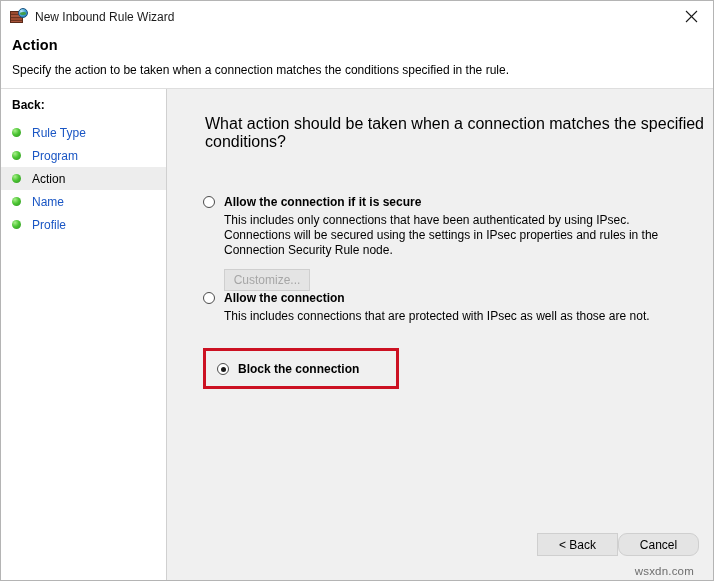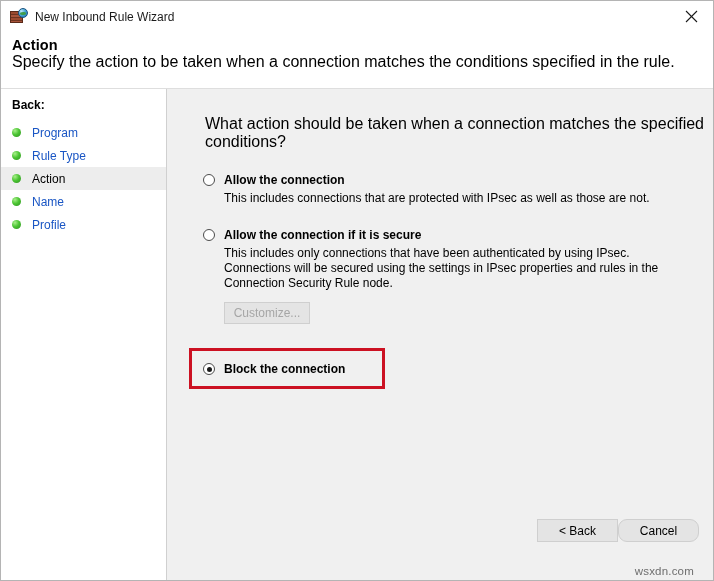--- a/index.html
+++ b/index.html
@@ -108,22 +108,23 @@
     box-sizing: border-box;
   }
   #page-title {
     font-size: 14.5px;
     font-weight: bold;
     color: #000000;
     margin: 5px 0 0 0;
     letter-spacing: 0.1px;
   }
   #page-subtitle {
-    font-size: 16px;
-    color: #000000;
+    font-size: 12px;
+    color: #000000;
+    margin-top: 10px;
   }
 
   
   #body-area {
     flex: 1 1 auto;
     display: flex;
     min-height: 0;
   }
 
   
@@ -246,21 +247,21 @@
     font-family: "Liberation Sans", sans-serif;
     display: flex;
     align-items: center;
     justify-content: center;
     cursor: default;
   }
 
   
   #block-option-wrap {
     position: relative;
-    margin-left: 22px;
+    margin-left: 36px;
     margin-top: 24px;
     width: 196px;
     height: 41px;
     border: 3px solid #cc1122;
     box-sizing: border-box;
     display: flex;
     align-items: center;
     background: transparent;
   }
   #block-option-wrap .option-head {
@@ -284,21 +285,21 @@
     background: #e4e4e4;
     border: 1px solid #cfcfcf;
     box-sizing: border-box;
     font-size: 12px;
     font-family: "Liberation Sans", sans-serif;
     color: #000000;
     display: flex;
     align-items: center;
     justify-content: center;
     cursor: default;
-    margin-top: 11px;
+    margin-top: 25px;
   }
   #next-highlight {
     border: 3px solid #cc1122;
     box-sizing: border-box;
     padding: 2px;
     margin: 22px 9px 0 9px;
   }
   #next-highlight .btn { margin-top: 0; }
   #back-button { margin-left: 0; }
   #cancel-button { margin-right: 14px; border-radius: 9px; }
@@ -336,26 +337,26 @@
     <div id="page-subtitle">Specify the action to be taken when a connection matches the conditions specified in the rule.</div>
   </div>
 
   <div id="body-area">
 
     <div id="sidebar">
       <div id="steps-heading">Back:</div>
 
       <div class="step-row">
         <span class="step-bullet"></span>
-        <span class="step-label">Program</span>
+        <span class="step-label">Rule Type</span>
       </div>
 
       <div class="step-row">
         <span class="step-bullet"></span>
-        <span class="step-label">Rule Type</span>
+        <span class="step-label">Program</span>
       </div>
 
       <div class="step-row current">
         <span class="step-bullet"></span>
         <span class="step-label">Action</span>
       </div>
 
       <div class="step-row">
         <span class="step-bullet"></span>
         <span class="step-label">Name</span>
@@ -365,38 +366,38 @@
         <span class="step-bullet"></span>
         <span class="step-label">Profile</span>
       </div>
     </div>
 
     <div id="content">
 
       <div id="question">What action should be taken when a connection matches the specified conditions?</div>
 
       <div id="options">
-
-        <div class="option-block" style="margin-top:0;">
-          <div class="option-head">
-            <span class="radio"></span>
-            <span class="option-title">Allow the connection</span>
-          </div>
-          <div class="option-desc">This includes connections that are protected with IPsec as well as those are not.</div>
-        </div>
 
         <div class="option-block" style="margin-top:22px;">
           <div class="option-head">
             <span class="radio"></span>
             <span class="option-title">Allow the connection if it is secure</span>
           </div>
           <div class="option-desc">This includes only connections that have been authenticated by using IPsec.  Connections will be secured using the settings in IPsec properties and rules in the Connection Security Rule node.</div>
           <div id="customize-button">Customize...</div>
         </div>
 
+        <div class="option-block" style="margin-top:0;">
+          <div class="option-head">
+            <span class="radio"></span>
+            <span class="option-title">Allow the connection</span>
+          </div>
+          <div class="option-desc">This includes connections that are protected with IPsec as well as those are not.</div>
+        </div>
+
         <div id="block-option-wrap">
           <div class="option-head">
             <span class="radio checked"></span>
             <span class="option-title">Block the connection</span>
           </div>
         </div>
 
       </div>
 
       <div id="footer">

